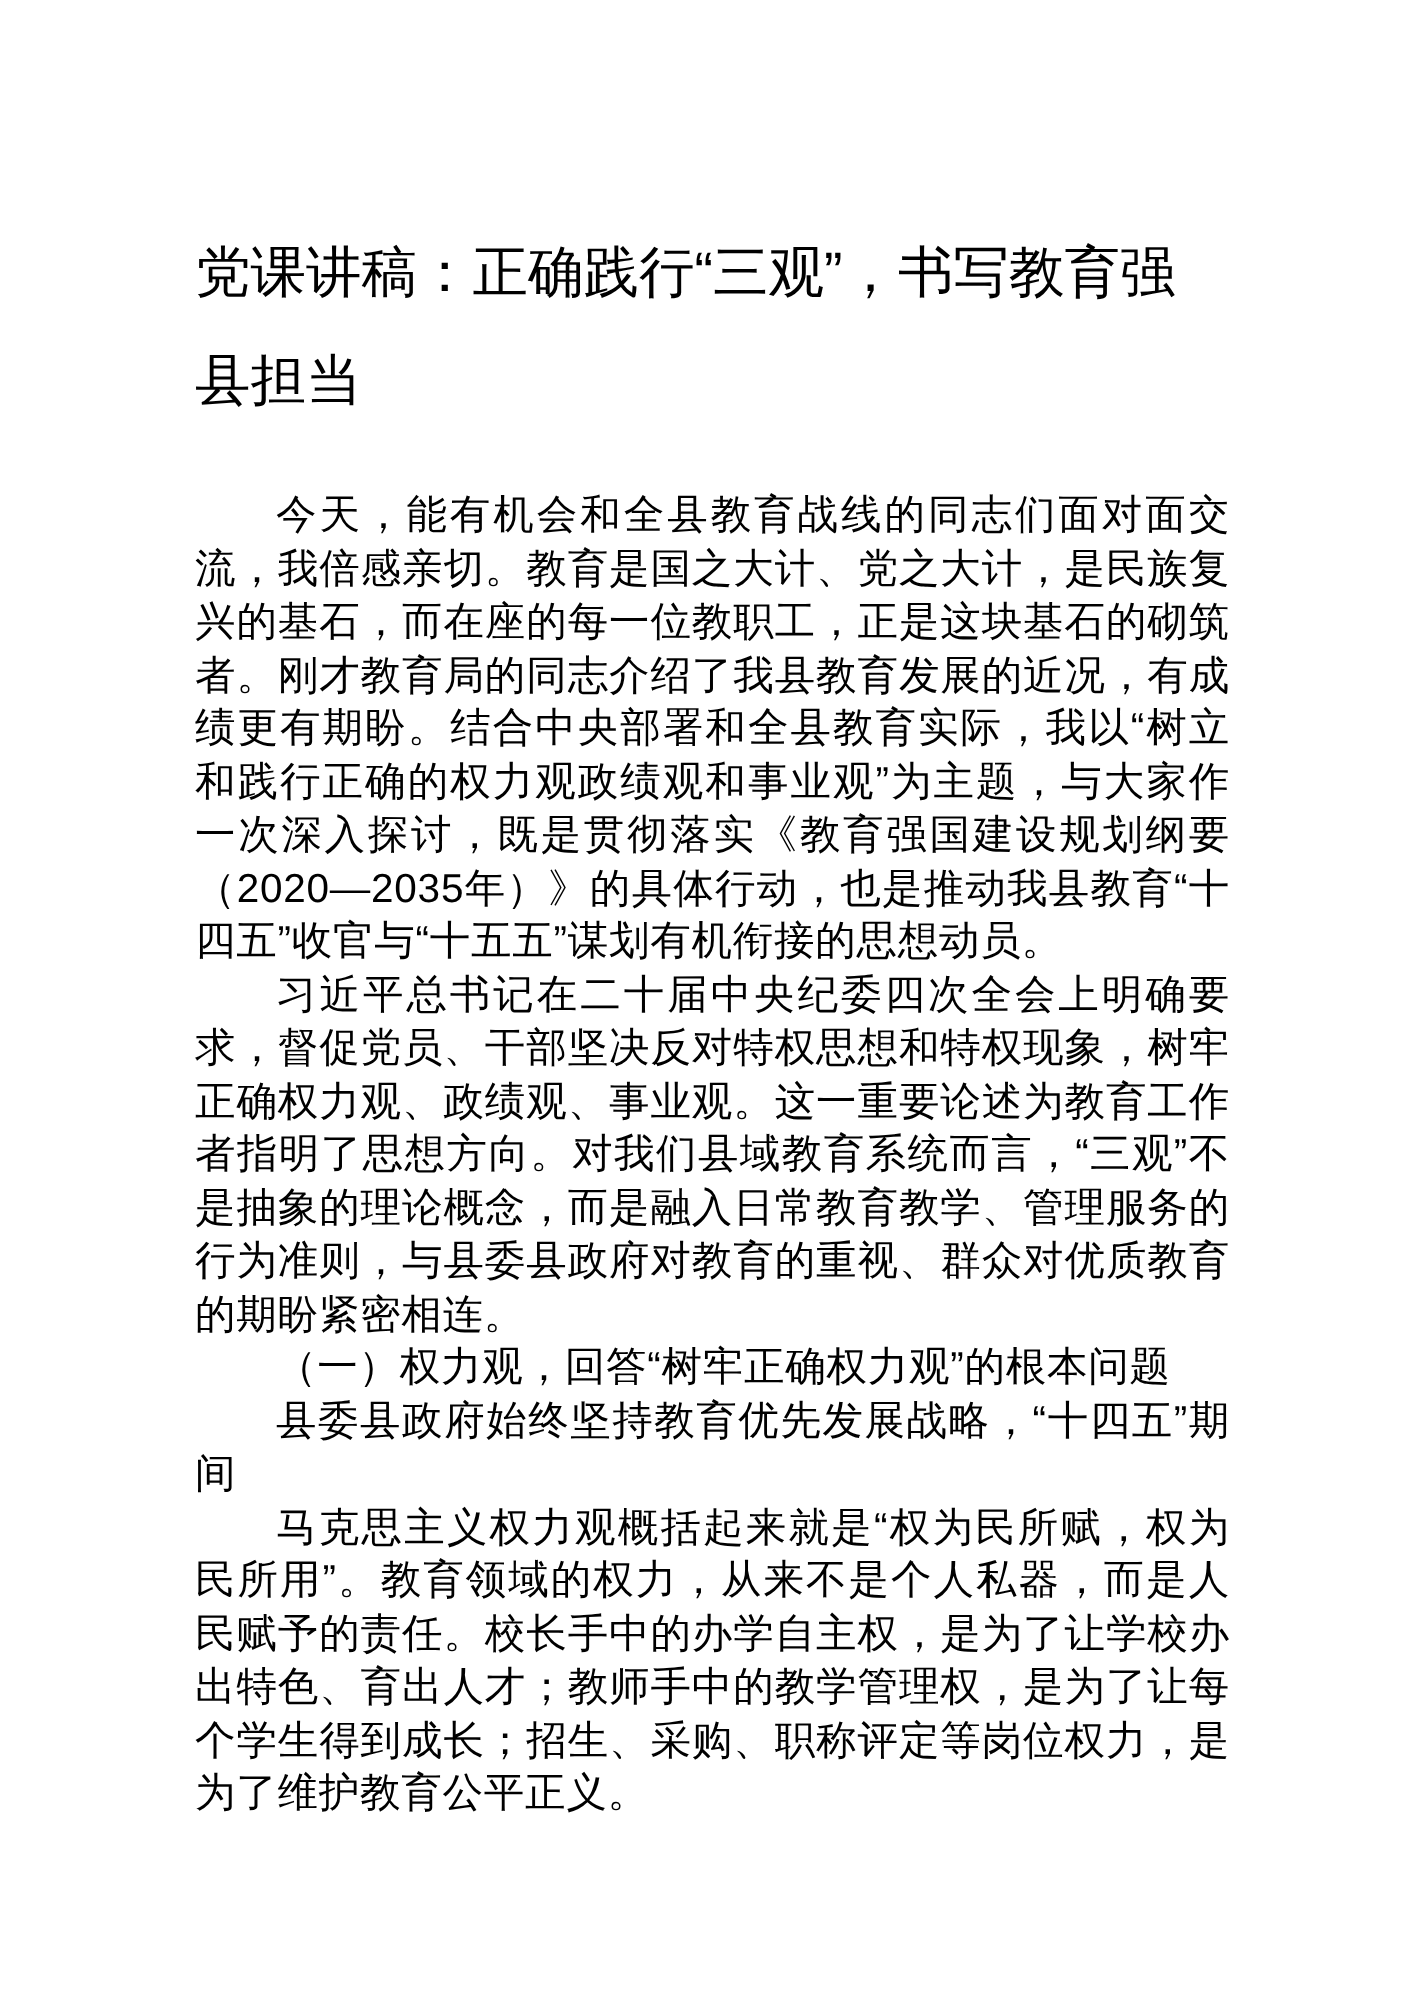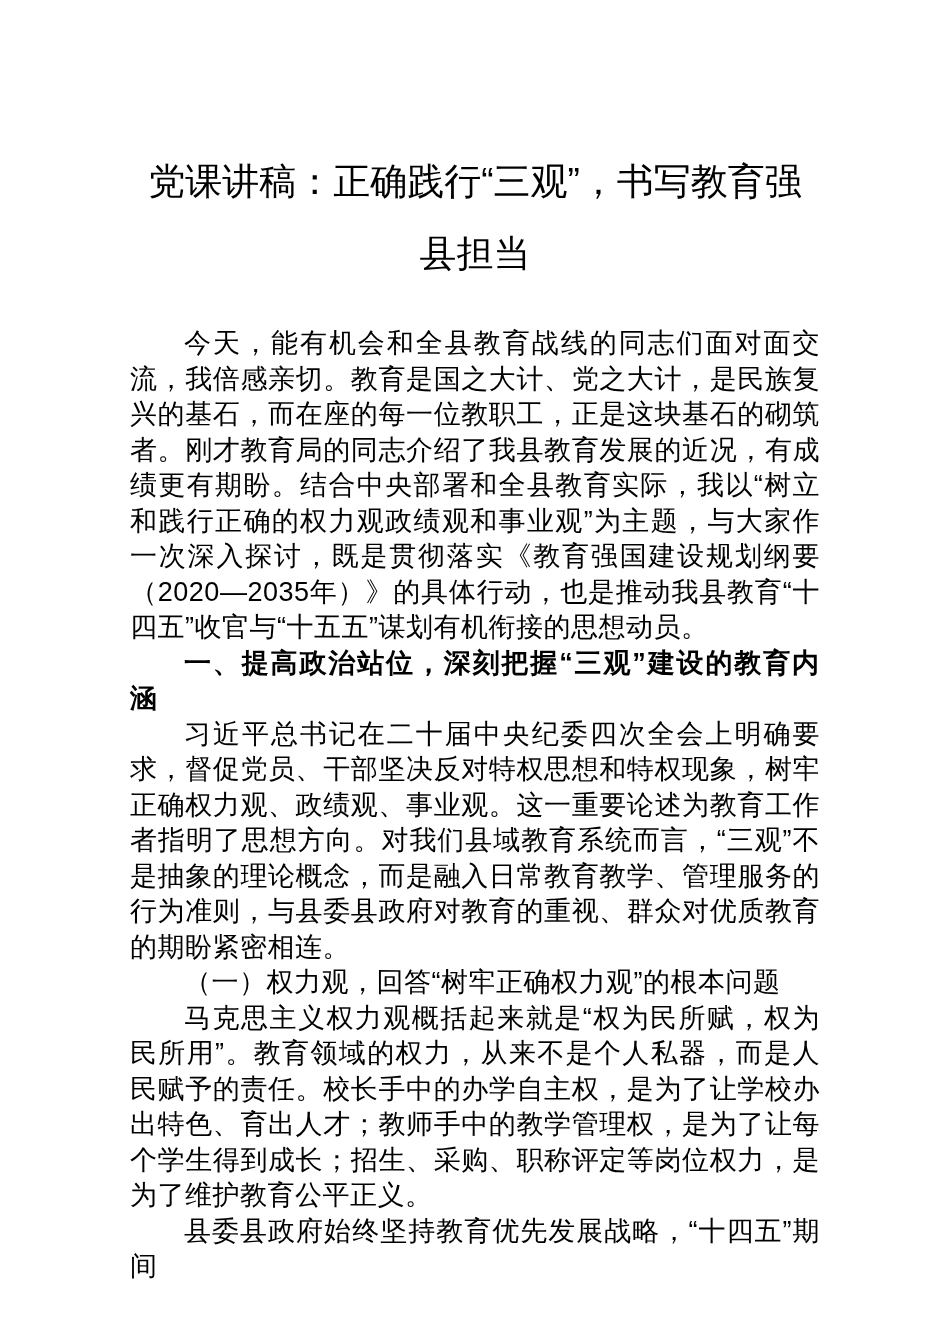--- a/index.html
+++ b/index.html
@@ -21,21 +21,21 @@
     background: #ffffff;
   }
   .content {
     padding: 146px 130px 0 130px;
   }
   .doc-title {
     margin: 0;
     font-size: 37px;
     font-weight: 500;
     line-height: 72px;
-    text-align: center;
+    text-align: left;
     letter-spacing: 0px;
   }
   .paragraphs {
     margin-top: 36px;
   }
   .para {
     margin: 0;
     font-size: 27px;
     line-height: 35.5px;
     text-align: justify;
@@ -53,20 +53,19 @@
   }
 </style>
 </head>
 <body>
 
 <div class="page">
   <div class="content">
     <h1 class="doc-title">党课讲稿：正确践行“三观”，书写教育强县担当</h1>
     <div class="paragraphs" id="paragraphs">
         <p class="para body">今天，能有机会和全县教育战线的同志们面对面交流，我倍感亲切。教育是国之大计、党之大计，是民族复兴的基石，而在座的每一位教职工，正是这块基石的砌筑者。刚才教育局的同志介绍了我县教育发展的近况，有成绩更有期盼。结合中央部署和全县教育实际，我以“树立和践行正确的权力观政绩观和事业观”为主题，与大家作一次深入探讨，既是贯彻落实《教育强国建设规划纲要（2020—2035年）》的具体行动，也是推动我县教育“十四五”收官与“十五五”谋划有机衔接的思想动员。</p>
-        <p class="para heading1">一、提高政治站位，深刻把握“三观”建设的教育内涵</p>
         <p class="para body">习近平总书记在二十届中央纪委四次全会上明确要求，督促党员、干部坚决反对特权思想和特权现象，树牢正确权力观、政绩观、事业观。这一重要论述为教育工作者指明了思想方向。对我们县域教育系统而言，“三观”不是抽象的理论概念，而是融入日常教育教学、管理服务的行为准则，与县委县政府对教育的重视、群众对优质教育的期盼紧密相连。</p>
         <p class="para heading2">（一）权力观，回答“树牢正确权力观”的根本问题</p>
+        <p class="para body">县委县政府始终坚持教育优先发展战略，“十四五”期间</p>
         <p class="para body">马克思主义权力观概括起来就是“权为民所赋，权为民所用”。教育领域的权力，从来不是个人私器，而是人民赋予的责任。校长手中的办学自主权，是为了让学校办出特色、育出人才；教师手中的教学管理权，是为了让每个学生得到成长；招生、采购、职称评定等岗位权力，是为了维护教育公平正义。</p>
-        <p class="para body">县委县政府始终坚持教育优先发展战略，“十四五”期间</p>
       </div>
   </div>
 </div>
 
 </body></html>

